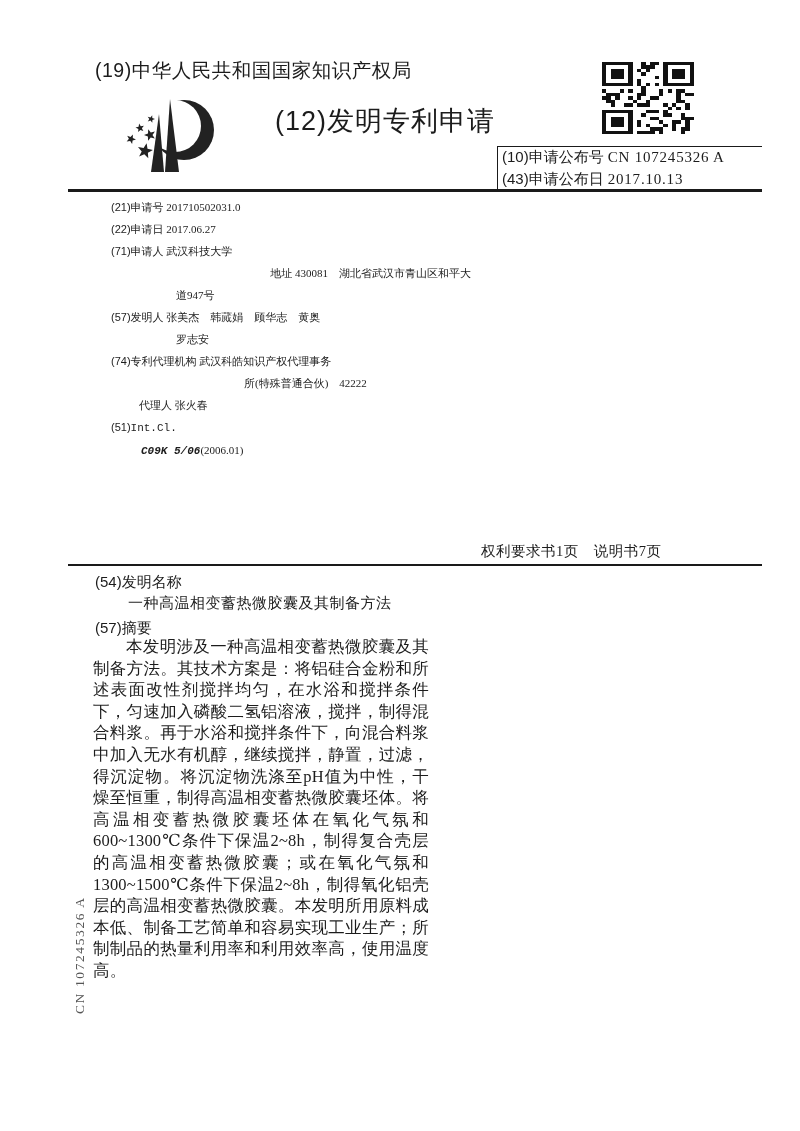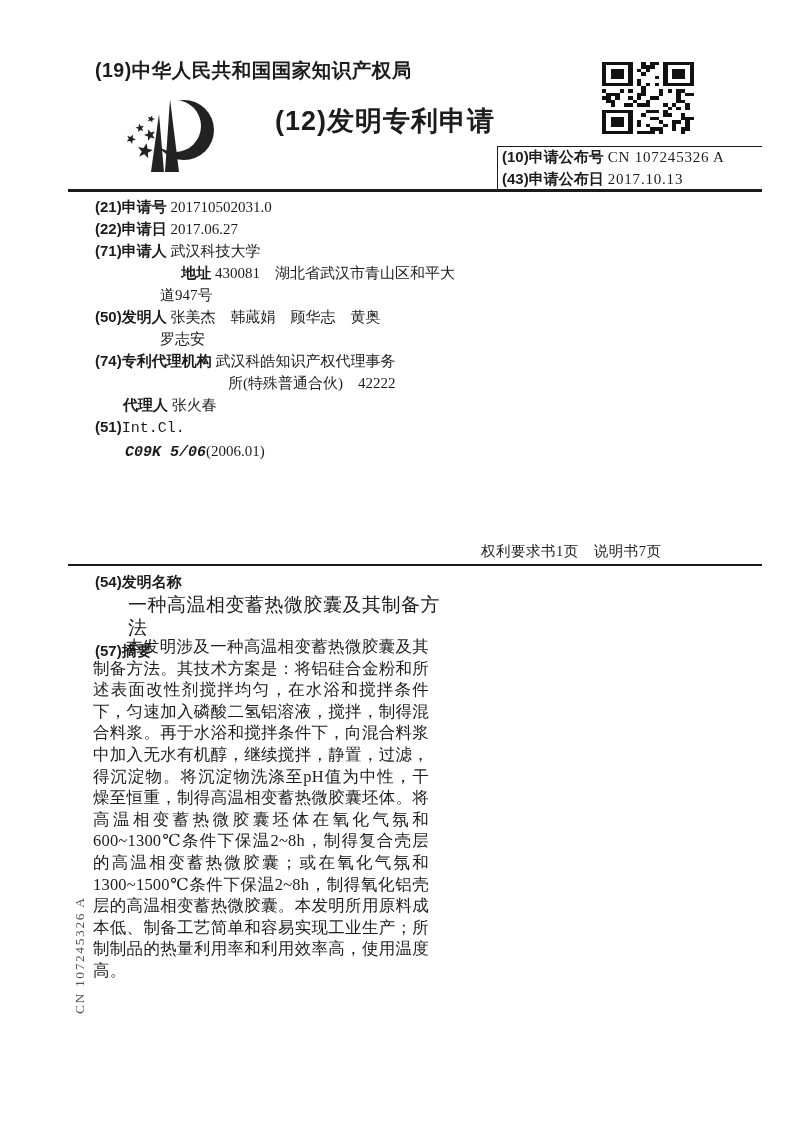--- a/index.html
+++ b/index.html
@@ -1,19 +1,19 @@
 <!DOCTYPE html>
 <html><head>
 <meta charset="utf-8">
 <style>
   html,body{margin:0;padding:0;background:#fff;}
   body{width:800px;height:1131px;position:relative;overflow:hidden;
        font-family:"Liberation Serif","DejaVu Serif",serif;color:#1c1c1c;}
   .abs{position:absolute;}
-  .hei{font-family:"Liberation Sans","DejaVu Sans",sans-serif;font-weight:700;}
+  .hei{font-family:"Liberation Sans","DejaVu Sans",sans-serif;font-weight:400;}
   .serif{font-family:"Liberation Serif","DejaVu Serif",serif;}
   .mono{font-family:"Liberation Mono","DejaVu Sans Mono",monospace;}
 
   .office-line{left:95px;top:57px;font-size:19.5px;letter-spacing:.5px;}
   .doc-type{left:275px;top:103px;font-size:27px;letter-spacing:1px;}
 
   .qr-box{left:602px;top:62px;width:92px;height:72px;}
   .logo-box{left:118px;top:92px;width:122px;height:94px;}
 
   .rule{background:#1a1a1a;}
@@ -21,30 +21,30 @@
   .rule-head-h{left:497px;top:146px;width:265px;height:1px;}
   .rule-head-v{left:497px;top:146px;width:1px;height:44px;}
   .rule-mid{left:68px;top:564px;width:694px;height:2px;}
 
   .pub-row{left:502px;white-space:nowrap;font-size:15px;text-align:center;}
   .pub-row .lbl{font-size:15px;}
   .pub-row .val{letter-spacing:.8px;padding-left:4px;}
   .pub-no{top:148px;}
   .pub-date{top:170px;}
 
-  .bib{left:95px;top:196px;width:360px;font-size:15px;line-height:22px;}
+  .bib{left:111px;top:196px;width:360px;font-size:11px;line-height:22px;}
   .bib-line{white-space:nowrap;}
   .bib-line.gap{}
   .bib-line .it{font-style:italic;margin-top:16px;}
 
   .pages-info{left:481px;top:542px;font-size:14.5px;letter-spacing:.5px;}
 
   .sec{left:95px;top:570px;width:360px;line-height:23px;font-size:15px;}
   .sec .sec-label{font-size:15px;}
-  .sec .invention-title{padding-left:33px;font-size:19px;letter-spacing:.5px;}
+  .sec .invention-title{padding-left:33px;font-size:15px;letter-spacing:.5px;font-family:Liberation Mono, monospace;}
 
   .abstract{left:93px;top:636px;width:336px;font-size:16.5px;line-height:21.6px;
             text-align:justify;text-indent:2em;letter-spacing:.2px;}
 
   .side-num{left:72px;top:1014px;width:150px;transform:rotate(-90deg);
             transform-origin:0 0;font-size:13.5px;letter-spacing:1.6px;color:#555;
             white-space:nowrap;}
 </style>
 </head>
 <body>
@@ -277,21 +277,21 @@
 </div>
 
 <div class="abs rule rule-thick"></div>
 
 <div class="abs bib" id="bib-lines">
     <div class="bib-line"><span class="hei">(21)申请号</span><span class=""> 201710502031.0</span></div>
     <div class="bib-line gap"><span class="hei">(22)申请日</span><span class=""> 2017.06.27</span></div>
     <div class="bib-line gap"><span class="hei">(71)申请人</span><span class=""> 武汉科技大学</span></div>
     <div class="bib-line" style="padding-left: 28px; text-align: right;"><span class="hei">地址</span><span class=""> 430081　湖北省武汉市青山区和平大</span></div>
     <div class="bib-line" style="padding-left: 65px;"><span class="">道947号</span></div>
-    <div class="bib-line gap"><span class="hei">(50)发明人</span><span class=""> 张美杰　韩蕆娟　顾华志　黄奥</span></div>
+    <div class="bib-line gap"><span class="hei">(57)发明人</span><span class=""> 张美杰　韩蕆娟　顾华志　黄奥</span></div>
     <div class="bib-line" style="padding-left: 65px;"><span class="">罗志安</span></div>
     <div class="bib-line gap"><span class="hei">(74)专利代理机构</span><span class=""> 武汉科皓知识产权代理事务</span></div>
     <div class="bib-line" style="padding-left: 133px;"><span class="">所(特殊普通合伙)　42222</span></div>
     <div class="bib-line" style="padding-left: 28px;"><span class="hei">代理人</span><span class=""> 张火春</span></div>
     <div class="bib-line gap"><span class="hei">(51)</span><span class="mono">Int.Cl.</span></div>
     <div class="bib-line" style="padding-left: 30px;"><span class="hei mono it" style="font-weight: 700;">C09K 5/06</span><span class="">(2006.01)</span></div>
   </div>
 
 <div class="abs pages-info serif">权利要求书1页　说明书7页</div>
 <div class="abs rule rule-mid"></div>

